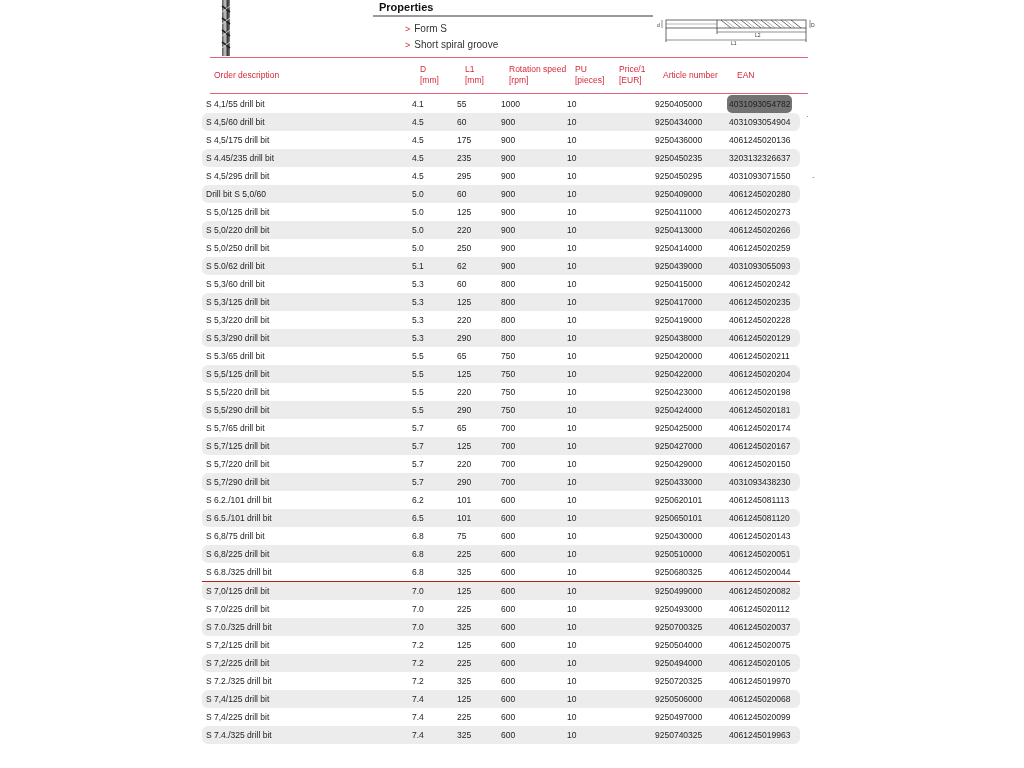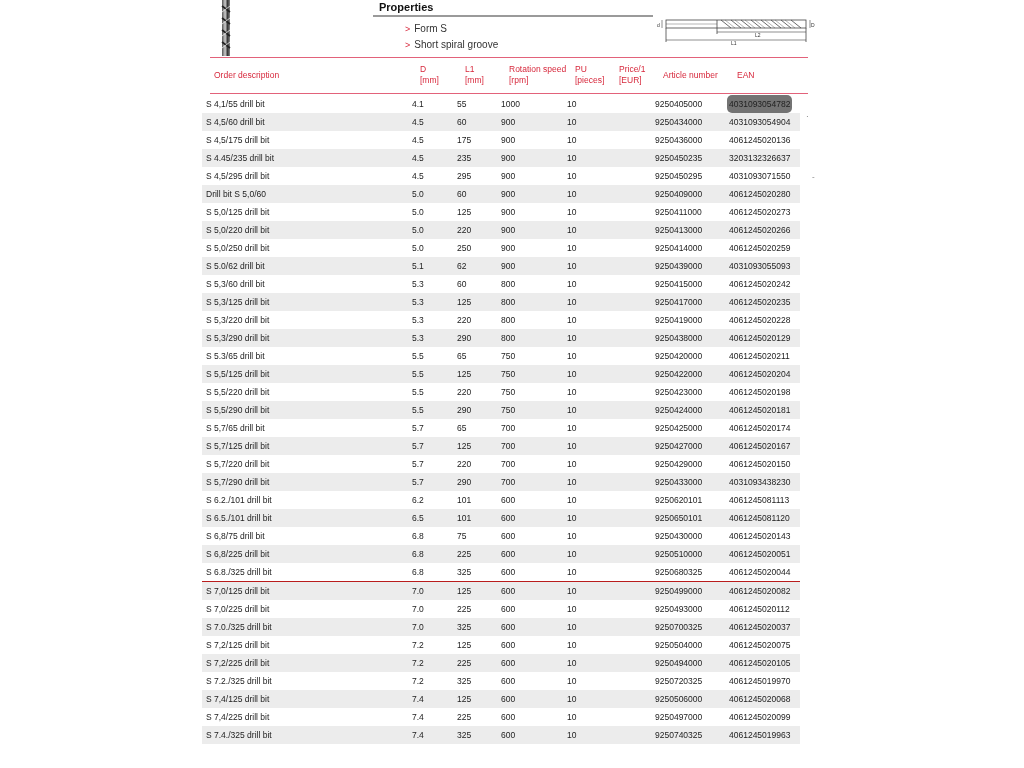--- a/index.html
+++ b/index.html
@@ -13,21 +13,21 @@
   .props-list .item { height: 16px; line-height: 16px; margin-left: 32px; }
   .props-list .arrow { color: #d7283c; margin-right: 4px; font-size: 9px; }
   .diagram { position: absolute; left: 655px; top: 14px; width: 160px; height: 32px; }
   .rule-red { position: absolute; left: 210px; width: 598px; height: 1px; background: #e2627a; }
   .header { position: absolute; left: 210px; top: 60px; width: 598px; height: 33px; }
   .hcell { position: absolute; font-size: 8.5px; line-height: 11px; color: #d7283c; }
   .hcell.single { top: 10px; }
   .hcell.double { top: 4px; }
   .tbody { position: absolute; left: 202px; top: 95px; width: 598px; }
   .row { position: relative; height: 18px; font-size: 8.5px; line-height: 18px; color: #222; }
-  .row.alt { background: #ececec; }
+  .row.alt { background: #ececec; border-radius: 6px; }
   .row .c { position: absolute; top: 0; white-space: nowrap; }
   .c-desc { left: 4px; }
   .c-d { left: 210px; }
   .c-l1 { left: 255px; }
   .c-rpm { left: 299px; }
   .c-pu { left: 365px; }
   .c-price { left: 409px; }
   .c-art { left: 453px; }
   .c-ean { left: 527px; }
   .ean-hl { background: #737373; border-radius: 5px; padding: 0 2px; margin-left: -2px; }

